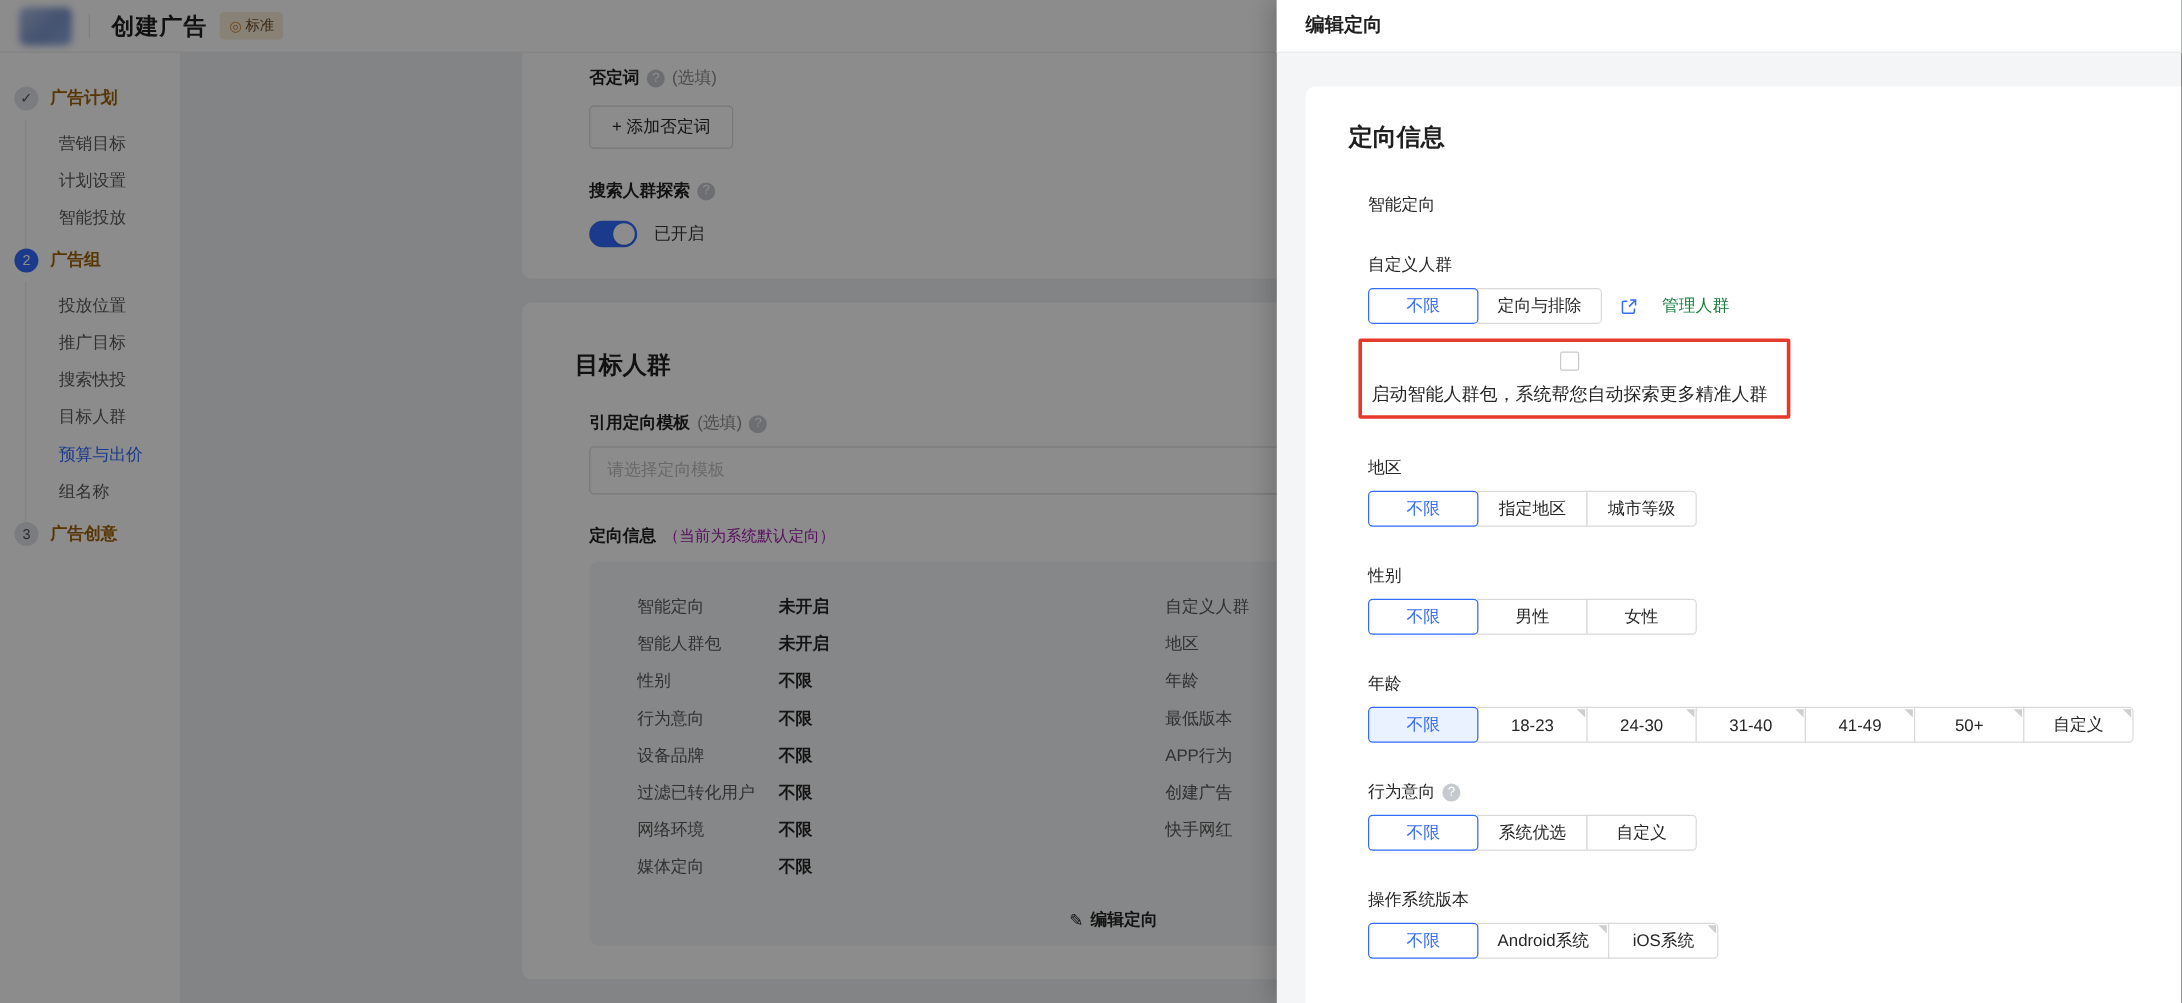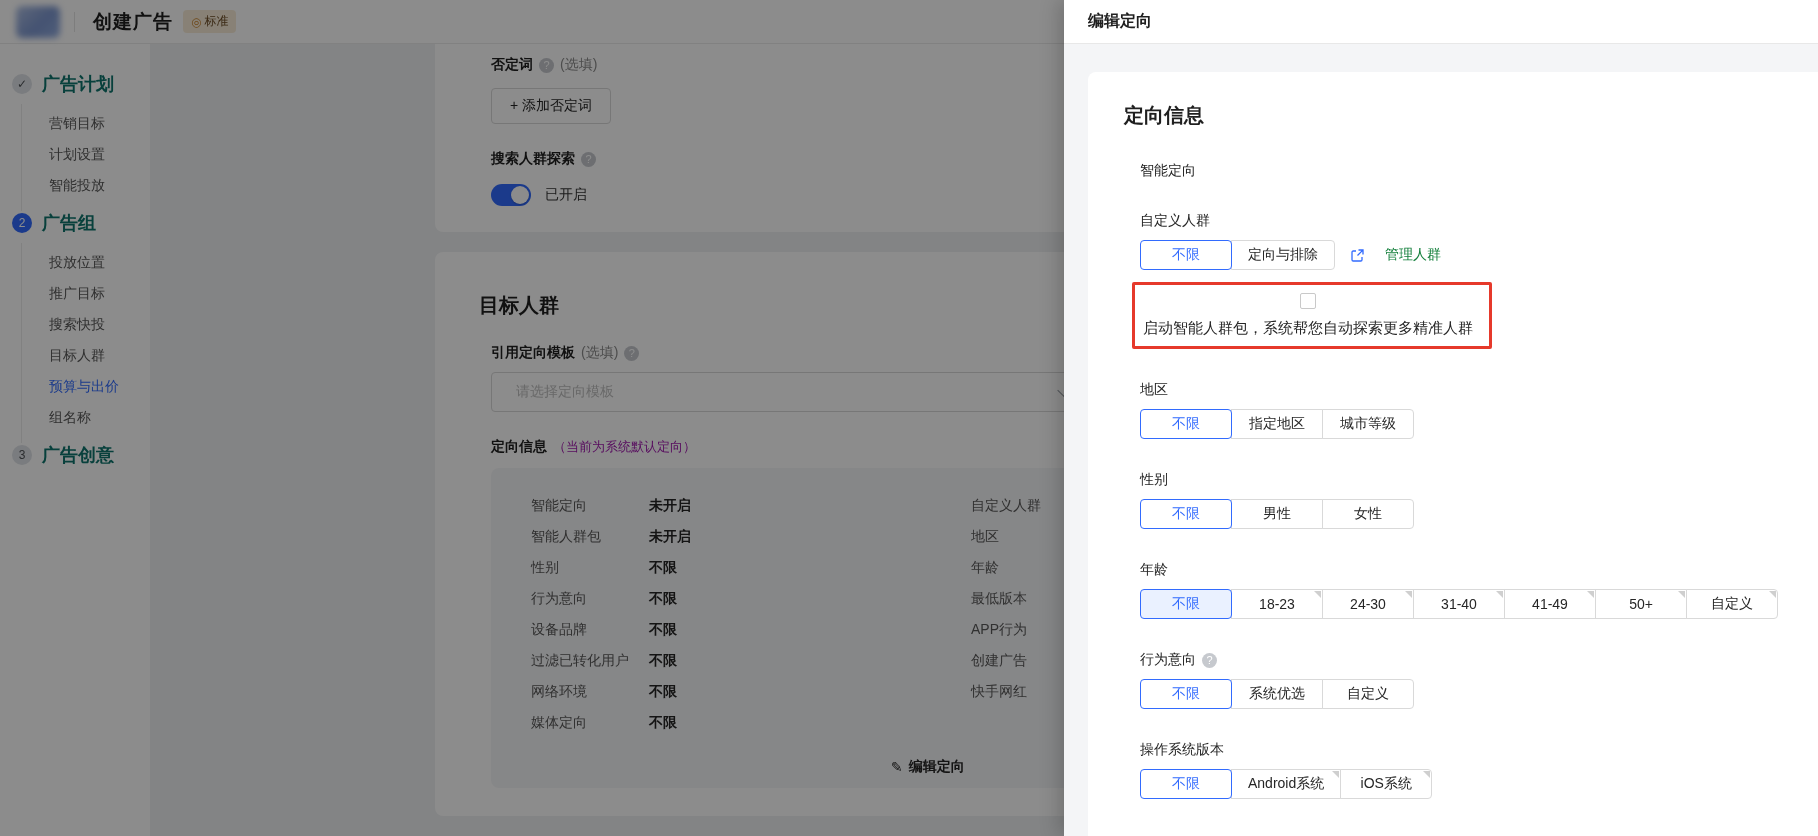--- a/index.html
+++ b/index.html
@@ -13,21 +13,21 @@
   .vdiv { width:1px; height:20px; background:#e3e3e3; margin:0 18px 0 14px; }
   .ptitle { font-size:19px; font-weight:700; color:#1f1f1f; letter-spacing:1px; }
   .badge { display:inline-flex; align-items:center; gap:3px; margin-left:10px; background:#f7ecd8; color:#6b4a23; font-size:12px; padding:3px 8px; border-radius:4px; }
   .badge-ic { color:#c9832e; font-size:12px; }
 
   .page-body { display:flex; height:792px; }
   .sidebar { width:150px; background:#fff; padding:28px 0 0 12px; flex:none; }
   .step-head { display:flex; align-items:center; gap:10px; margin-bottom:8px; }
   .step-badge { width:20px; height:20px; border-radius:50%; background:#dfe2e7; color:#4e5256; font-size:12px; display:flex; align-items:center; justify-content:center; flex:none; }
   .step-badge.cur { background:#326bfe; color:#fff; }
-  .step-label { font-size:18px; font-weight:700; color:#0f766e; }
+  .step-label { font-size:14px; font-weight:700; color:#a16207; }
   .subs { margin-left:9px; border-left:1px solid #ececec; padding:4px 0 10px 27px; }
   .sub { font-size:14px; color:#595959; line-height:31px; cursor:pointer; white-space:nowrap; }
   .sub.active { color:#326bfe; }
 
   .content { flex:1; padding-left:285px; overflow:hidden; }
   .card { background:#fff; width:1000px; }
   .card-frag { border-radius:0 0 8px 8px; padding:12px 56px 26px; }
   .card-target { border-radius:8px; margin-top:20px; padding:40px 56px 28px; min-height:560px; }
   .frow { display:flex; align-items:center; gap:6px; }
   .mt26 { margin-top:26px; }
@@ -37,21 +37,21 @@
   .qicon { width:15px; height:15px; border-radius:50%; background:#c6c9ce; color:#fff; font-size:11px; display:inline-flex; align-items:center; justify-content:center; flex:none; }
   .add-btn { margin-top:14px; height:36px; padding:0 18px; background:#fff; border:1px solid #d9d9d9; border-radius:4px; font-size:14px; color:#262626; cursor:pointer; font-family:inherit; }
   .trow { display:flex; align-items:center; gap:14px; margin-top:16px; }
   .toggle { position:relative; width:40px; height:22px; border-radius:11px; display:inline-block; cursor:pointer; flex:none; }
   .toggle .knob { position:absolute; top:2px; width:18px; height:18px; border-radius:50%; background:#fff; box-shadow:0 1px 2px rgba(0,0,0,.2); }
   .toggle.on { background:#326bfe; } .toggle.on .knob { right:2px; }
   .toggle.off { background:#d4d7dc; } .toggle.off .knob { left:2px; }
   .tstate { font-size:14px; color:#333; }
   .ctitle { font-size:20px; font-weight:700; color:#1f1f1f; line-height:26px; margin-bottom:26px; margin-left:-12px; }
   .flabel-row { margin-bottom:10px; }
-  .select { margin-top:10px; width:600px; height:40px; border:1px solid #d9d9d9; border-radius:4px; display:flex; align-items:center; justify-content:space-between; padding:0 24px; cursor:pointer; background:#fff; }
+  .select { margin-top:10px; width:600px; height:40px; border:1px solid #d9d9d9; border-radius:4px; display:flex; align-items:center; justify-content:space-between; padding:0 14px; cursor:pointer; background:#fff; }
   .ph { font-size:14px; color:#bfbfbf; }
   .chev { width:9px; height:9px; border-right:1.5px solid #9aa0a6; border-bottom:1.5px solid #9aa0a6; transform:rotate(45deg) translateY(-3px); }
   .mt28 { margin-top:26px; margin-bottom:12px; }
   .panel { position:relative; background:#f5f6f8; border-radius:8px; padding:22px 40px 50px; }
   .pcols { display:flex; }
   .pcol-left { width:440px; flex:none; }
   .prow { display:flex; line-height:31px; }
   .plabel { width:118px; font-size:14px; color:#595959; flex:none; }
   .pvalue { font-size:14px; color:#262626; font-weight:600; }
   .edit-link { position:absolute; left:400px; bottom:12px; display:inline-flex; align-items:center; gap:6px; font-size:14px; color:#262626; font-weight:600; cursor:pointer; text-decoration:none; }

